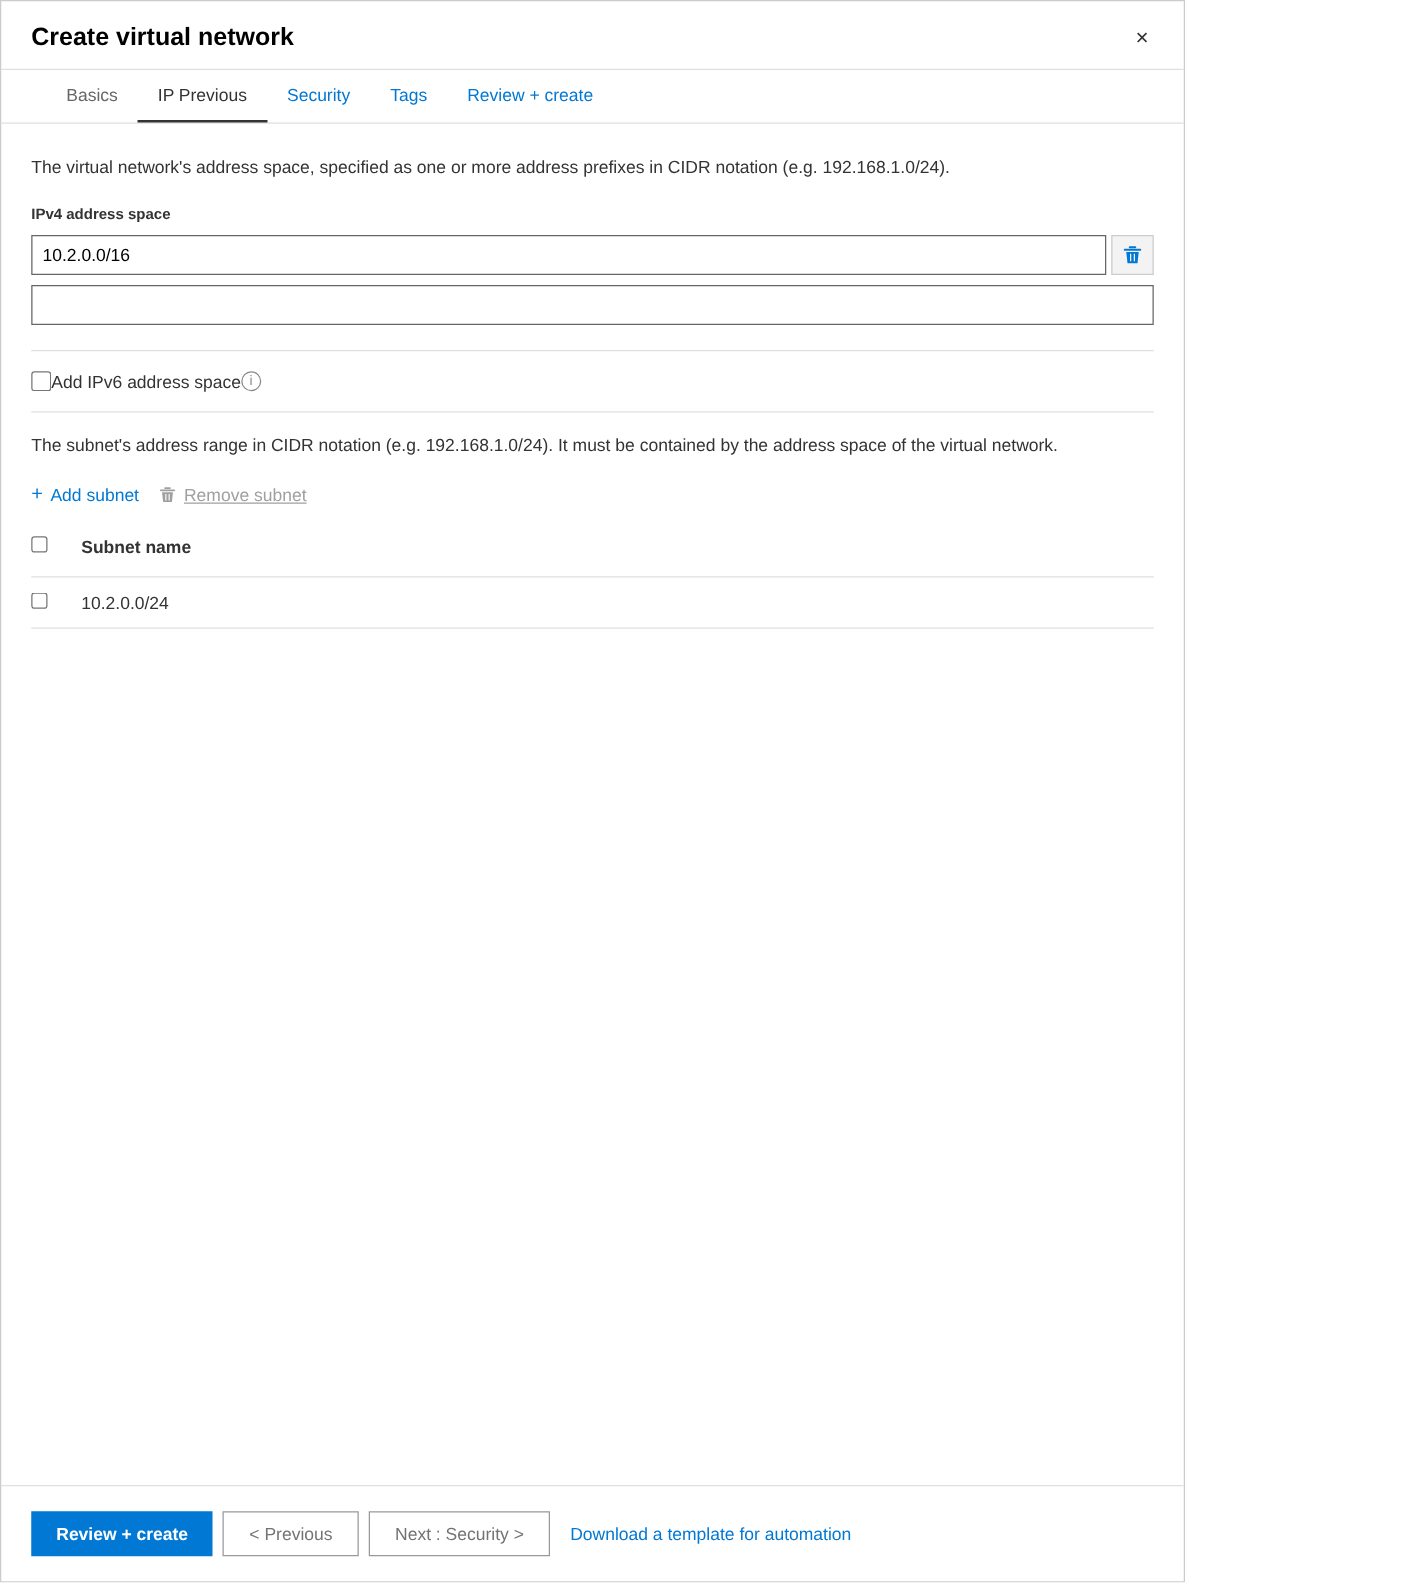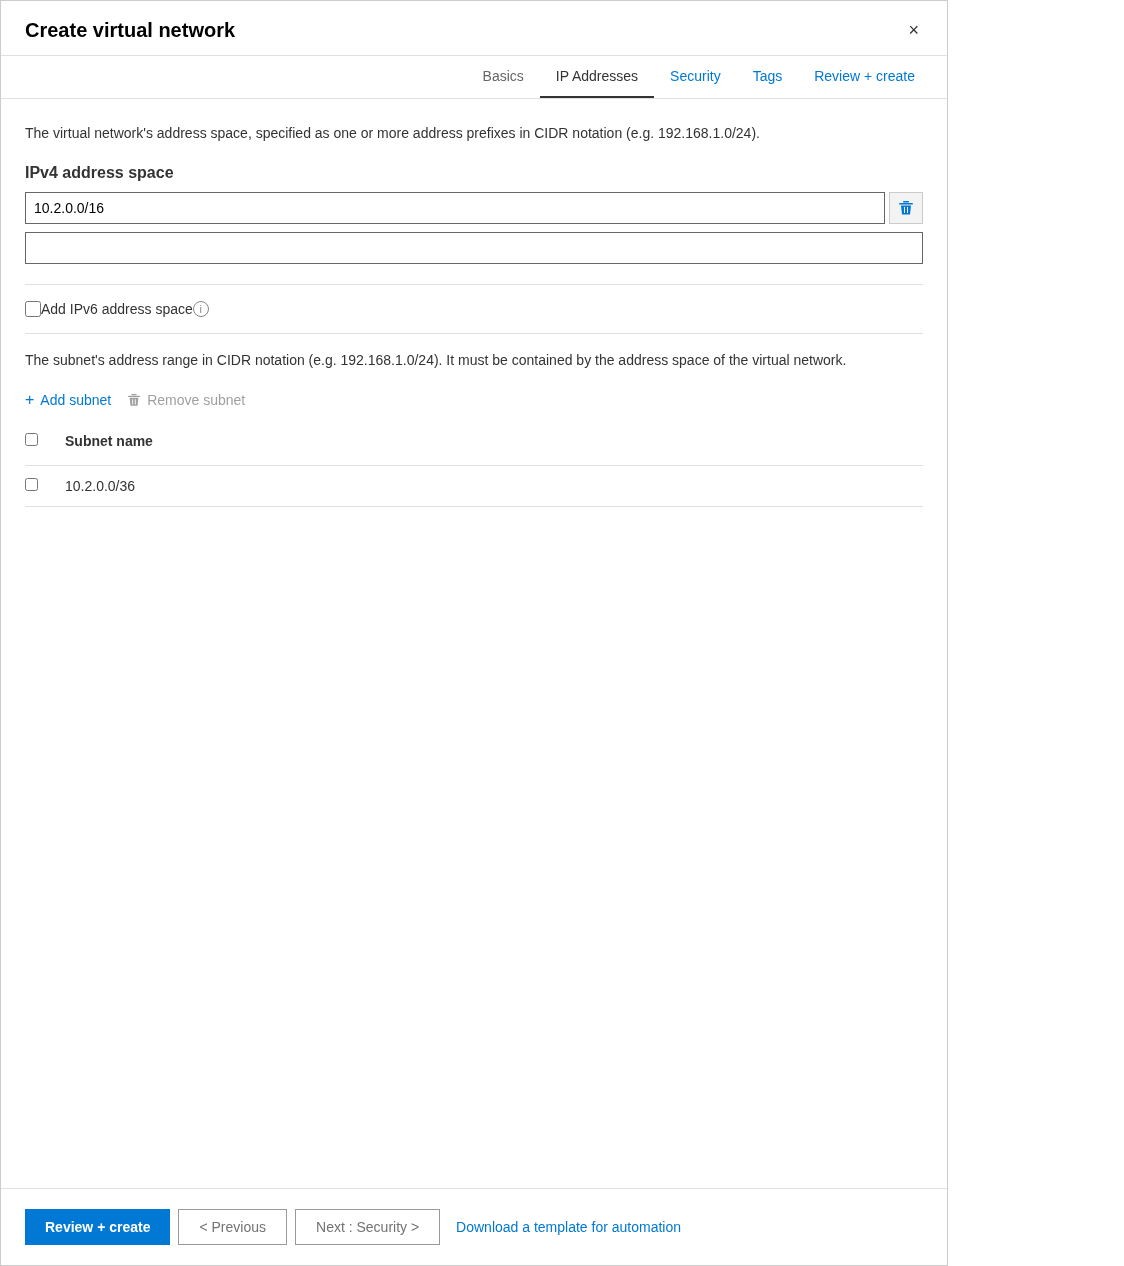--- a/index.html
+++ b/index.html
@@ -35,24 +35,23 @@
       font-size: 18px;
       cursor: pointer;
       color: #333;
       padding: 4px;
       line-height: 1;
     }
 
     .tabs {
       display: flex;
       align-items: flex-end;
-      padding: 0 16px;
+      padding: 0 36px;
       border-bottom: 1px solid #e0e0e0;
       gap: 0;
-      justify-content: flex-end;
     }
 
     .tab {
       padding: 12px 16px;
       font-size: 14px;
       cursor: pointer;
       color: #0078d4;
       border-bottom: 2px solid transparent;
       text-decoration: none;
       white-space: nowrap;
@@ -84,21 +83,21 @@
 
     .description-text {
       font-size: 14px;
       color: #333;
       margin-bottom: 20px;
       line-height: 1.5;
     }
 
     .section-label {
       font-weight: 600;
-      font-size: 16px;
+      font-size: 12px;
       margin-bottom: 10px;
     }
 
     .input-row {
       display: flex;
       align-items: center;
       gap: 4px;
       margin-bottom: 8px;
     }
 
@@ -188,20 +187,21 @@
     .remove-subnet-btn {
       display: flex;
       align-items: center;
       gap: 6px;
       background: none;
       border: none;
       color: #a0a0a0;
       cursor: pointer;
       font-size: 14px;
       padding: 0;
+      text-decoration: underline;
     }
 
     .subnet-table-header {
       display: grid;
       grid-template-columns: 40px 1fr 1fr;
       border-bottom: 1px solid #e0e0e0;
       padding-bottom: 8px;
       margin-bottom: 0;
     }
 
@@ -288,21 +288,21 @@
 
 <div class="dialog">
 
   <div class="dialog-header">
     <span class="dialog-title">Create virtual network</span>
     <button class="close-btn">×</button>
   </div>
 
   <div class="tabs">
     <button class="tab inactive-text">Basics</button>
-    <button class="tab active">IP Addresses</button>
+    <button class="tab active">IP Previous</button>
     <button class="tab blue-text">Security</button>
     <button class="tab blue-text">Tags</button>
     <button class="tab blue-text">Review + create</button>
   </div>
 
   <div class="content">
 
     <p class="description-text">The virtual network's address space, specified as one or more address prefixes in CIDR notation (e.g. 192.168.1.0/24).</p>
 
     <div class="ipv4-section">
@@ -356,21 +356,21 @@
         <div class="subnet-header-cell">
           <input type="checkbox" style="">
         </div>
         <div class="subnet-header-cell">Subnet name</div>
       </div>
 
       <div class="subnet-row">
         <div class="subnet-cell">
           <input type="checkbox" style="">
         </div>
-        <div class="subnet-cell">10.2.0.0/36</div>
+        <div class="subnet-cell">10.2.0.0/24</div>
       </div>
     </div>
 
   </div>
 
   <div class="footer">
     <button class="btn-primary">Review + create</button>
     <button class="btn-secondary">&lt; Previous</button>
     <button class="btn-secondary">Next : Security &gt;</button>
     <a href="#" class="btn-link">Download a template for automation</a>

